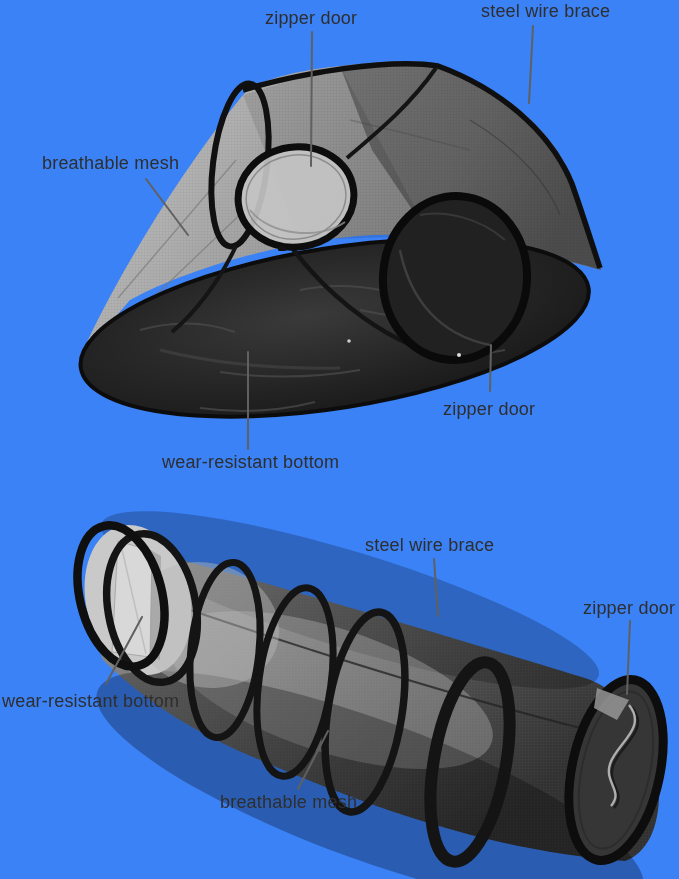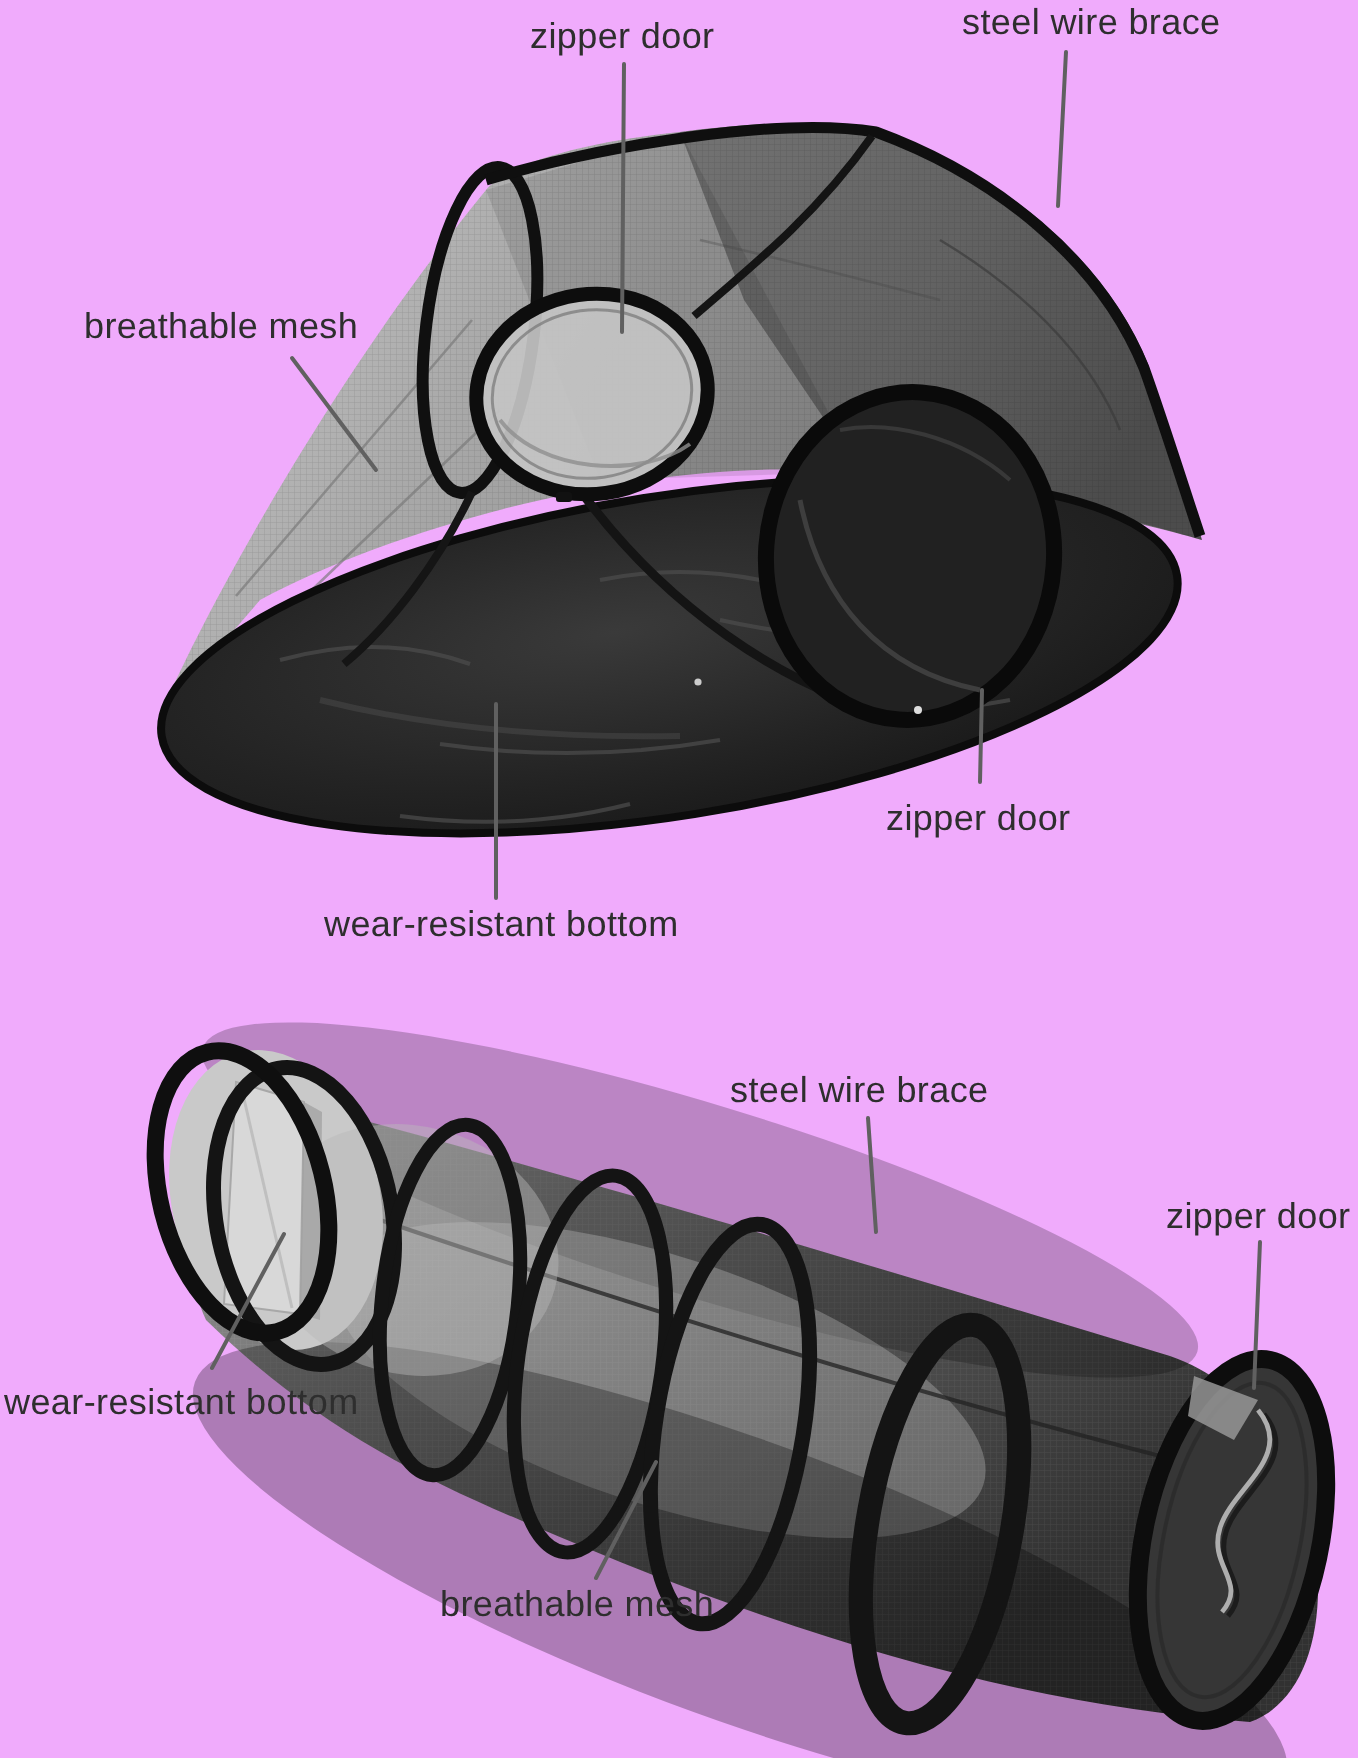--- a/index.html
+++ b/index.html
@@ -1,19 +1,19 @@
 <!DOCTYPE html>
 <html><head>
 <meta charset="utf-8">
 <style>
   html,body{margin:0;padding:0;background:#ffffff;}
   .stage{
     position:relative;
     width:679px;height:879px;
-    background:#f0abfc;
+    background:#3b82f6;
     overflow:hidden;
     font-family:"Liberation Sans", sans-serif;
   }
   .stage svg{position:absolute;left:0;top:0;}
   .part-label{
     position:absolute;
     font-size:18px;
     line-height:20px;
     color:#2e2e2e;
     white-space:nowrap;

